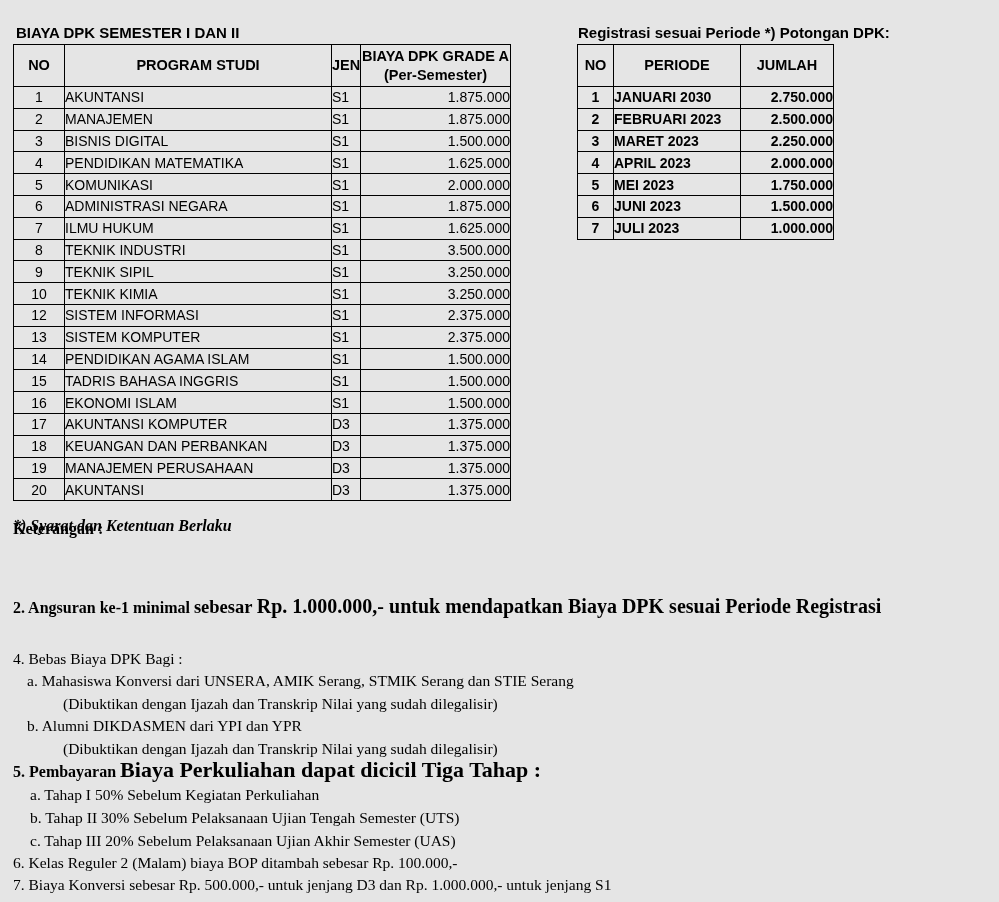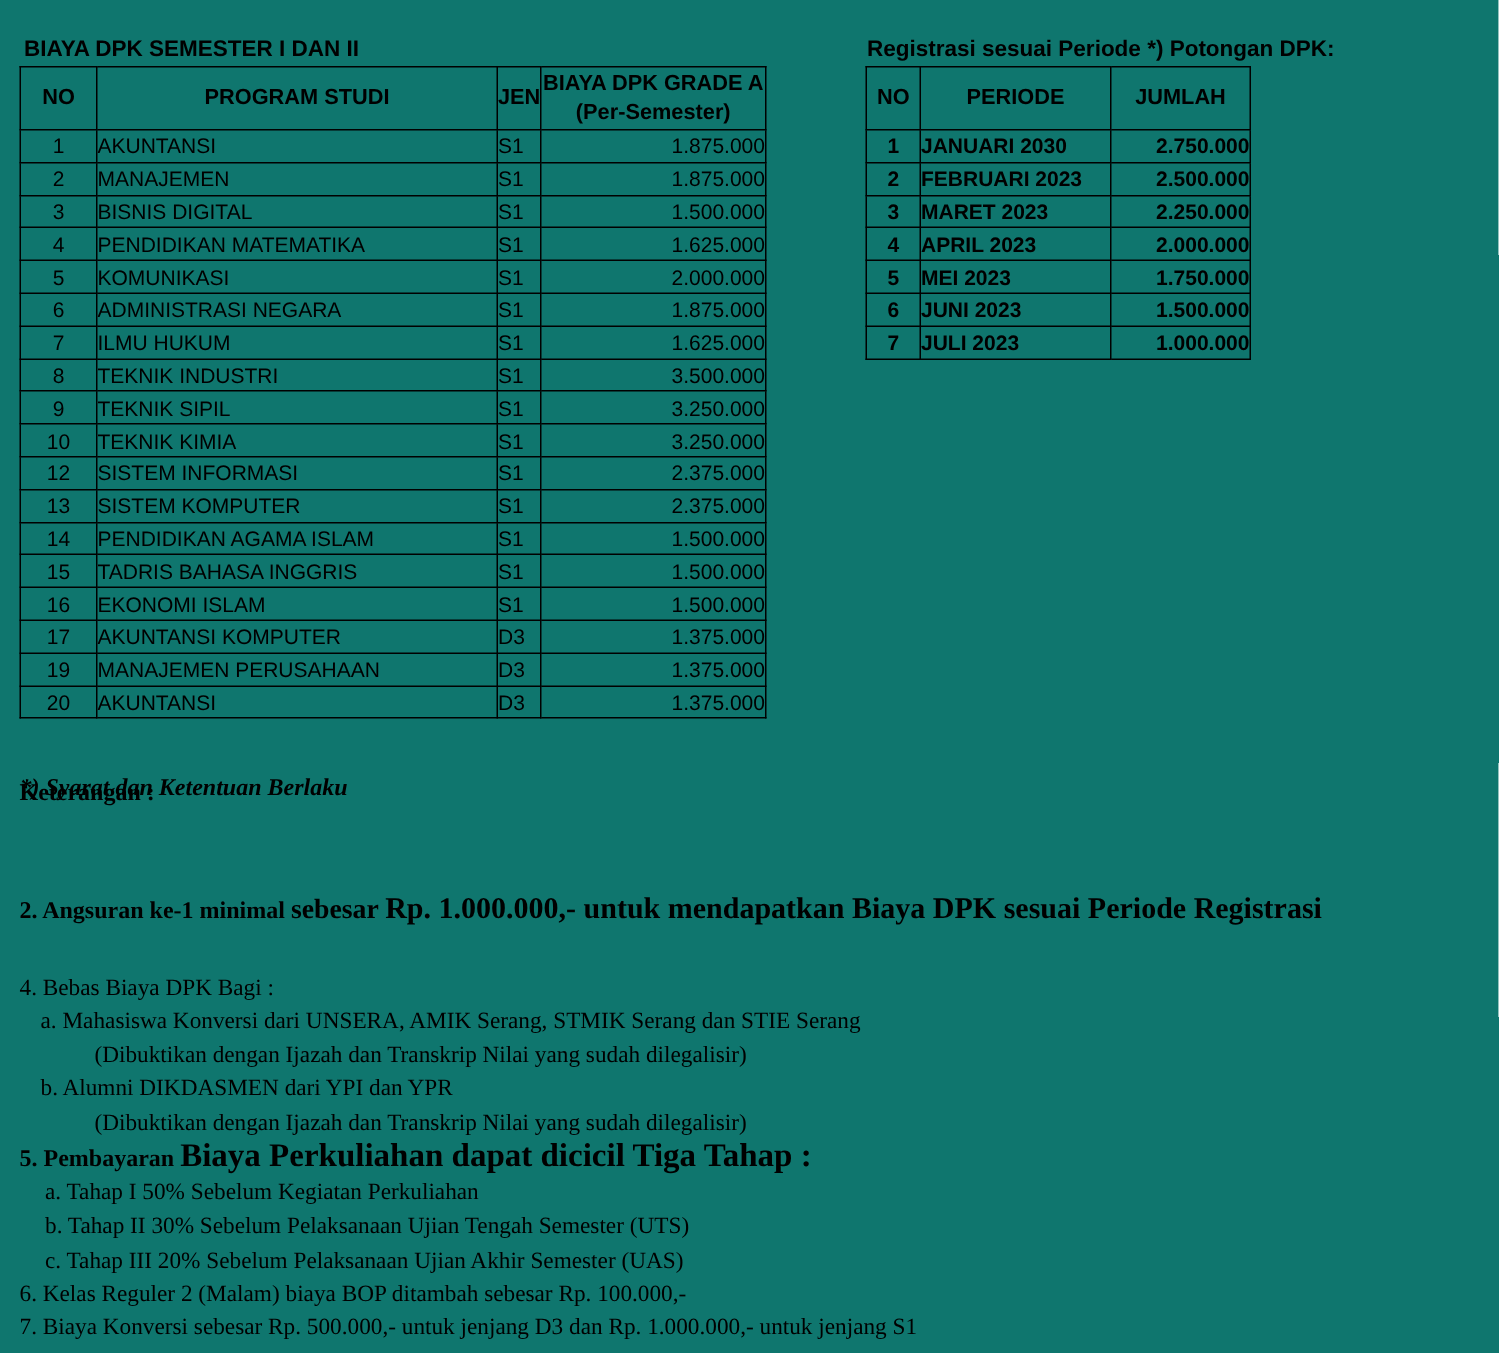--- a/index.html
+++ b/index.html
@@ -1,20 +1,20 @@
 <!DOCTYPE html>
 <html><head>
 <meta charset="utf-8">
 <style>
   html, body { margin: 0; padding: 0; background: #ffffff; }
   .page {
     position: relative;
     width: 999px;
     height: 902px;
-    background: #0f766e;
+    background: #e5e5e5;
     color: #000000;
     font-family: "Liberation Sans", sans-serif;
     overflow: hidden;
   }
   .tbl-title {
     position: absolute;
     top: 24px;
     font-weight: bold;
     font-size: 15px;
     white-space: nowrap;
@@ -200,20 +200,26 @@
           <td class="c-jen">S1</td>
           <td class="c-val">1.500.000</td>
         </tr>
         <tr>
           <td class="c-no">17</td>
           <td class="c-prog">AKUNTANSI KOMPUTER</td>
           <td class="c-jen">D3</td>
           <td class="c-val">1.375.000</td>
         </tr>
         <tr>
+          <td class="c-no">18</td>
+          <td class="c-prog">KEUANGAN DAN PERBANKAN</td>
+          <td class="c-jen">D3</td>
+          <td class="c-val">1.375.000</td>
+        </tr>
+        <tr>
           <td class="c-no">19</td>
           <td class="c-prog">MANAJEMEN PERUSAHAAN</td>
           <td class="c-jen">D3</td>
           <td class="c-val">1.375.000</td>
         </tr>
         <tr>
           <td class="c-no">20</td>
           <td class="c-prog">AKUNTANSI</td>
           <td class="c-jen">D3</td>
           <td class="c-val">1.375.000</td>

